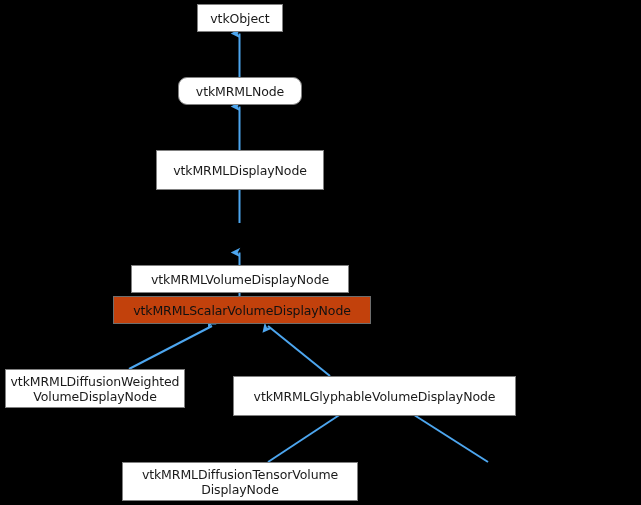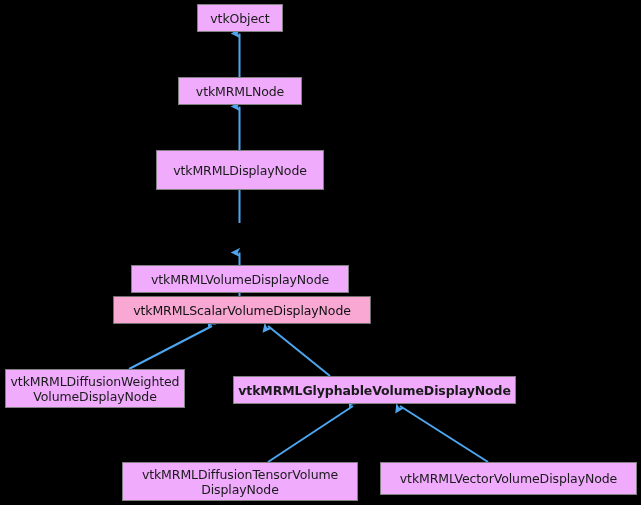--- a/index.html
+++ b/index.html
@@ -24,31 +24,31 @@
     width: 641px;
     height: 505px;
   }
   .node {
     position: absolute;
     box-sizing: border-box;
     display: flex;
     align-items: center;
     justify-content: center;
     text-align: center;
-    background: #f0abfc;
+    background: #ffffff;
     border: 1px solid #808080;
     color: #1a1a1a;
     font-size: 12.5px;
     line-height: 15px;
     letter-spacing: -0.1px;
     z-index: 2;
     white-space: pre-line;
   }
   .node.highlight {
-    background: #f9a8d4;
+    background: #c2410c;
     border: 1px solid #6e6e6e;
     color: #111111;
   }
 </style>
 </head>
 <body>
 
 <div id="diagram">
 
   <svg id="edges" viewBox="0 0 641 505" width="641" height="505" xmlns="http://www.w3.org/2000/svg">
@@ -70,31 +70,30 @@
 
     <line x1="330" y1="376" x2="268" y2="326" stroke="#4da6ef" stroke-width="2" marker-end="url(#arrowUp)"></line>
 
     <line x1="268" y1="462" x2="353" y2="406" stroke="#4da6ef" stroke-width="2" marker-end="url(#arrowUp)"></line>
 
     <line x1="488" y1="462" x2="400" y2="406" stroke="#4da6ef" stroke-width="2" marker-end="url(#arrowUp)"></line>
   </svg>
 
   <div class="node" style="left:197px; top:4px; width:86px; height:28px;">vtkObject</div>
 
-  <div class="node" style="left:178px; top:77px; width:124px; height:28px;">vtkMRMLNode</div>
+  <div class="node" style="left:178px; top:77px; width:124px; height:28px;border-radius:9px;">vtkMRMLNode</div>
 
   <div class="node" style="left:156px; top:150px; width:168px; height:40px;">vtkMRMLDisplayNode</div>
 
   <div class="node" style="left:131px; top:223px; width:218px; height:28px;margin-top:42px;">vtkMRMLVolumeDisplayNode</div>
 
   <div class="node highlight" style="left:113px; top:296px; width:258px; height:28px;">vtkMRMLScalarVolumeDisplayNode</div>
 
   <div class="node" style="left:5px; top:369px; width:180px; height:39px;">vtkMRMLDiffusionWeighted
 VolumeDisplayNode</div>
 
-  <div class="node" style="left:233px; top:376px; width:283px; height:28px;font-weight:bold;">vtkMRMLGlyphableVolumeDisplayNode</div>
+  <div class="node" style="left:233px; top:376px; width:283px; height:40px;">vtkMRMLGlyphableVolumeDisplayNode</div>
 
   <div class="node" style="left:122px; top:462px; width:236px; height:39px;">vtkMRMLDiffusionTensorVolume
 DisplayNode</div>
 
-  <div class="node" style="left:380px; top:462px; width:257px; height:33px;">vtkMRMLVectorVolumeDisplayNode</div>
 
 </div>
 
 </body></html>

